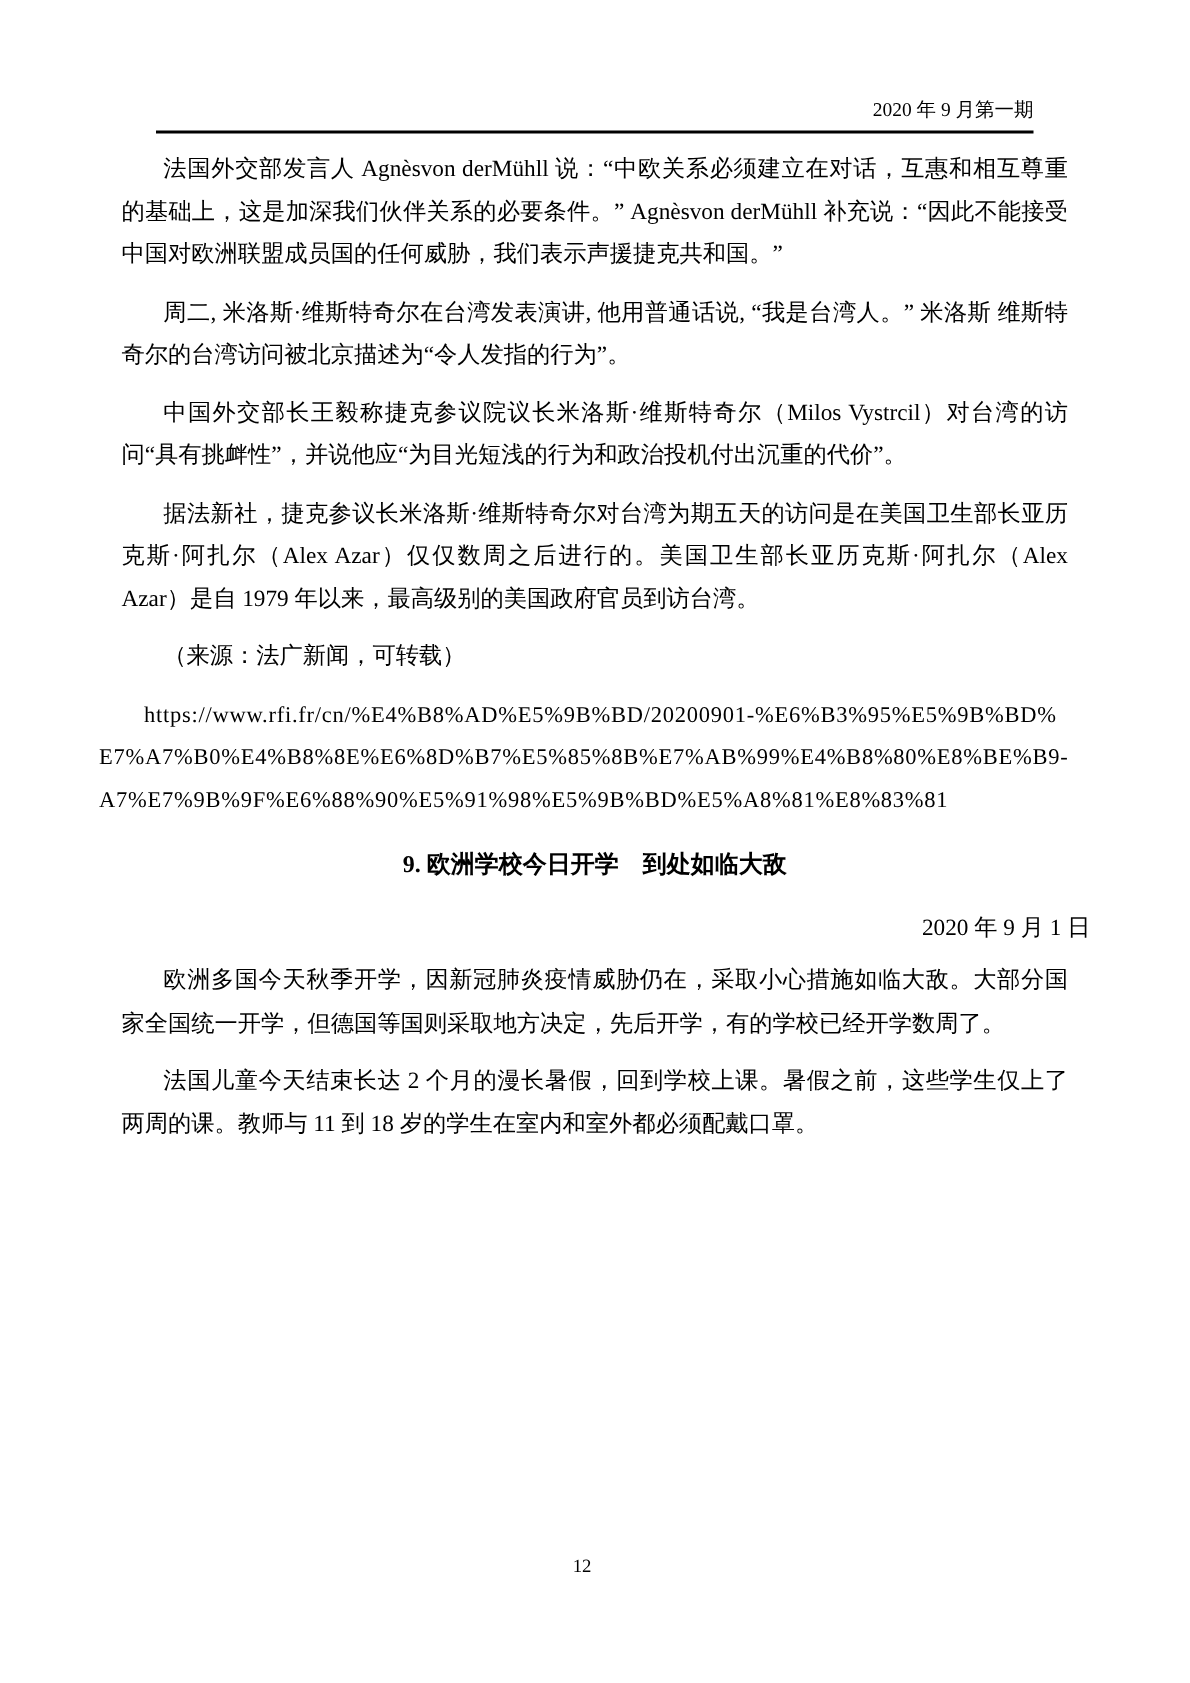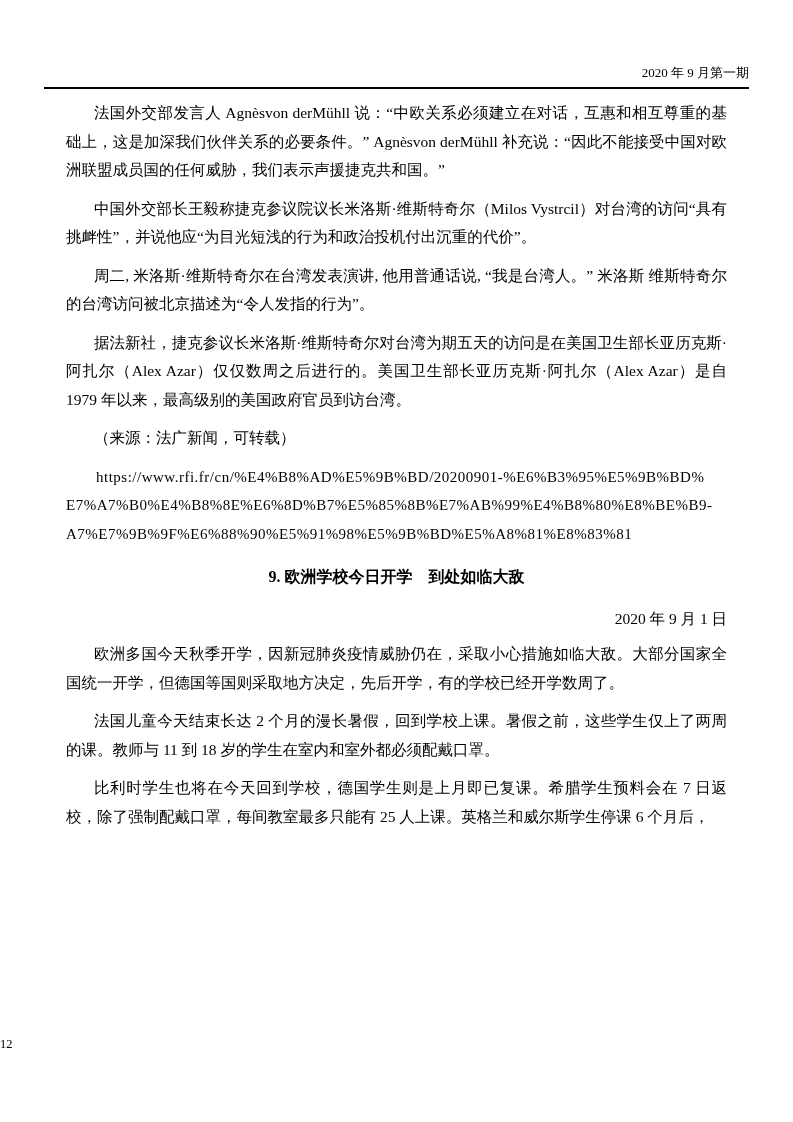--- a/index.html
+++ b/index.html
@@ -8,31 +8,31 @@
     width: 793px;
     height: 1122px;
     background: #ffffff;
     color: #000000;
     font-family: "Liberation Serif", "DejaVu Serif", serif;
     font-size: 15.5px;
     overflow: hidden;
     box-sizing: border-box;
   }
   .page-header {
-    margin: 0 44px;
+    margin: 0 104px;
     padding-top: 64px;
     padding-bottom: 6px;
     border-bottom: 2px solid #000000;
     text-align: right;
     font-size: 13px;
     line-height: 17px;
   }
   .content { margin: 0 66px; }
   .para {
-    margin: 10px 0;
+    margin: 10px 15px;
     line-height: 28.5px;
     text-align: justify;
     text-justify: inter-ideograph;
     text-indent: 1.8em;
   }
   .url-block { margin: 10px 0; }
   .url-line {
     line-height: 28.5px;
     font-size: 15px;
     word-break: break-all;
@@ -52,56 +52,55 @@
   .section-date {
     text-align: right;
     margin: 20px 0 8px 0;
     line-height: 22px;
   }
   .page-footer {
     position: absolute;
     left: 0;
     right: 17px;
     top: 1036px;
-    text-align: left;
+    text-align: center;
     font-size: 12.5px;
     line-height: 16px;
   }
 </style>
 </head>
 <body>
 
 <div class="page">
 
   <header class="page-header">
     <span>2020 年 9 月第一期</span>
   </header>
 
   <main class="content">
 
     <p class="para">法国外交部发言人 Agnèsvon derMühll 说：“中欧关系必须建立在对话，互惠和相互尊重的基础上，这是加深我们伙伴关系的必要条件。” Agnèsvon derMühll 补充说：“因此不能接受中国对欧洲联盟成员国的任何威胁，我们表示声援捷克共和国。”</p>
+    <p class="para">周二, 米洛斯·维斯特奇尔在台湾发表演讲, 他用普通话说, “我是台湾人。” 米洛斯 维斯特奇尔的台湾访问被北京描述为“令人发指的行为”。</p>
     <p class="para">中国外交部长王毅称捷克参议院议长米洛斯·维斯特奇尔（Milos Vystrcil）对台湾的访问“具有挑衅性”，并说他应“为目光短浅的行为和政治投机付出沉重的代价”。</p>
-    <p class="para">周二, 米洛斯·维斯特奇尔在台湾发表演讲, 他用普通话说, “我是台湾人。” 米洛斯 维斯特奇尔的台湾访问被北京描述为“令人发指的行为”。</p>
     <p class="para">据法新社，捷克参议长米洛斯·维斯特奇尔对台湾为期五天的访问是在美国卫生部长亚历克斯·阿扎尔（Alex Azar）仅仅数周之后进行的。美国卫生部长亚历克斯·阿扎尔（Alex Azar）是自 1979 年以来，最高级别的美国政府官员到访台湾。</p>
 
     <p class="para">（来源：法广新闻，可转载）</p>
 
     <div class="url-block">
       <div class="url-line url-first">https://www.rfi.fr/cn/%E4%B8%AD%E5%9B%BD/20200901-%E6%B3%95%E5%9B%BD%</div>
       <div class="url-line">E7%A7%B0%E4%B8%8E%E6%8D%B7%E5%85%8B%E7%AB%99%E4%B8%80%E8%BE%B9-</div>
       <div class="url-line url-last">A7%E7%9B%9F%E6%88%90%E5%91%98%E5%9B%BD%E5%A8%81%E8%83%81</div>
     </div>
 
     <h2 class="section-title">9. 欧洲学校今日开学　到处如临大敌</h2>
 
     <div class="section-date">2020 年 9 月 1 日</div>
 
     <p class="para">欧洲多国今天秋季开学，因新冠肺炎疫情威胁仍在，采取小心措施如临大敌。大部分国家全国统一开学，但德国等国则采取地方决定，先后开学，有的学校已经开学数周了。</p>
     <p class="para">法国儿童今天结束长达 2 个月的漫长暑假，回到学校上课。暑假之前，这些学生仅上了两周的课。教师与 11 到 18 岁的学生在室内和室外都必须配戴口罩。</p>
-    <p class="para">比利时学生也将在今天回到学校，德国学生则是上月即已复课。希腊学生预料会在 7 日返校，除了强制配戴口罩，每间教室最多只能有 25 人上课。英格兰和威尔斯学生停课 6 个月后，</p>
 
   </main>
 
   <footer class="page-footer">
     <span>12</span>
   </footer>
 
 </div>
 
 </body></html>

